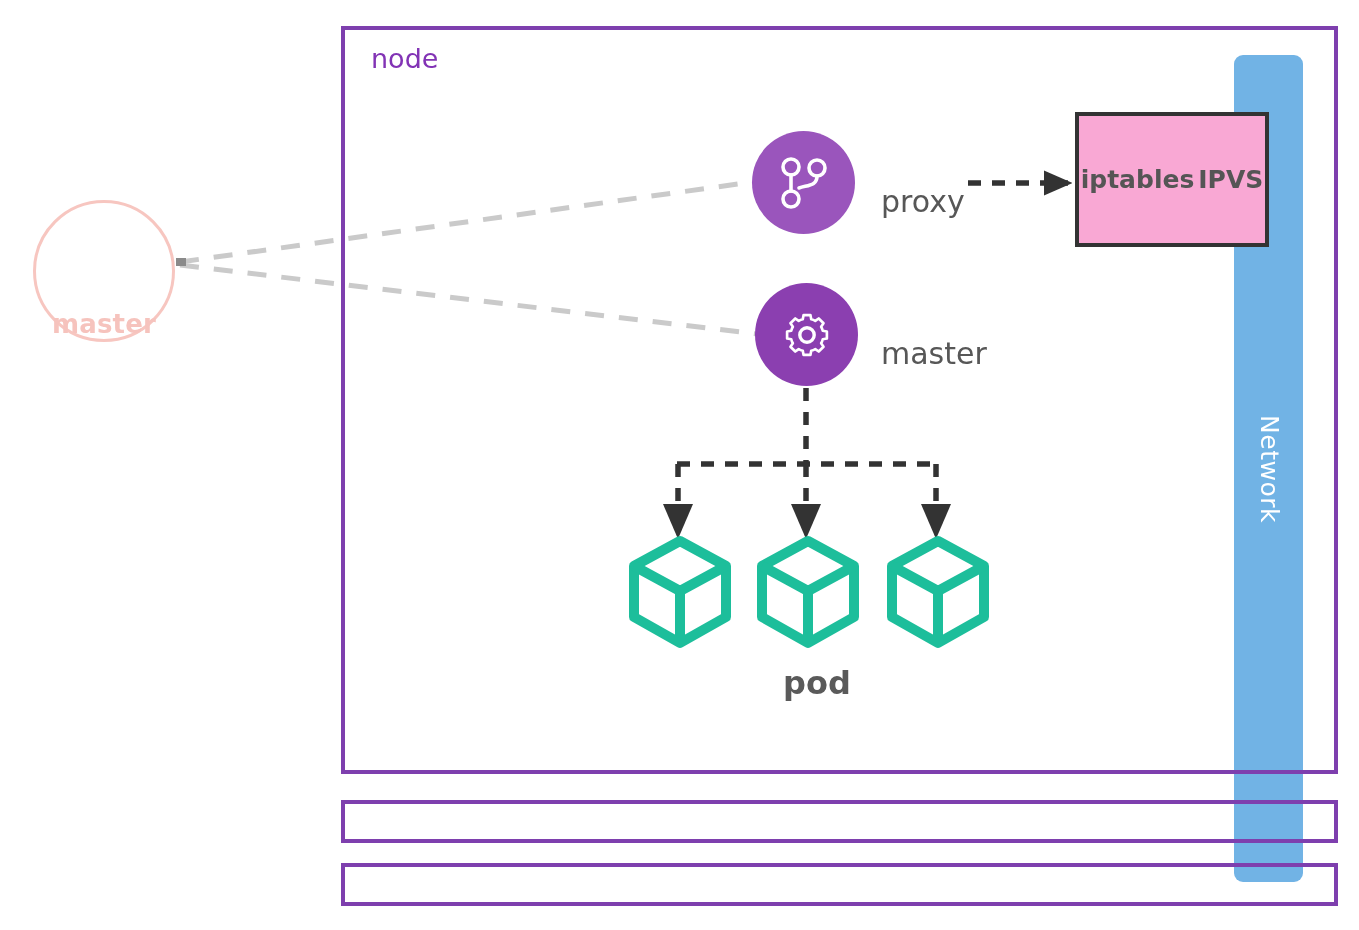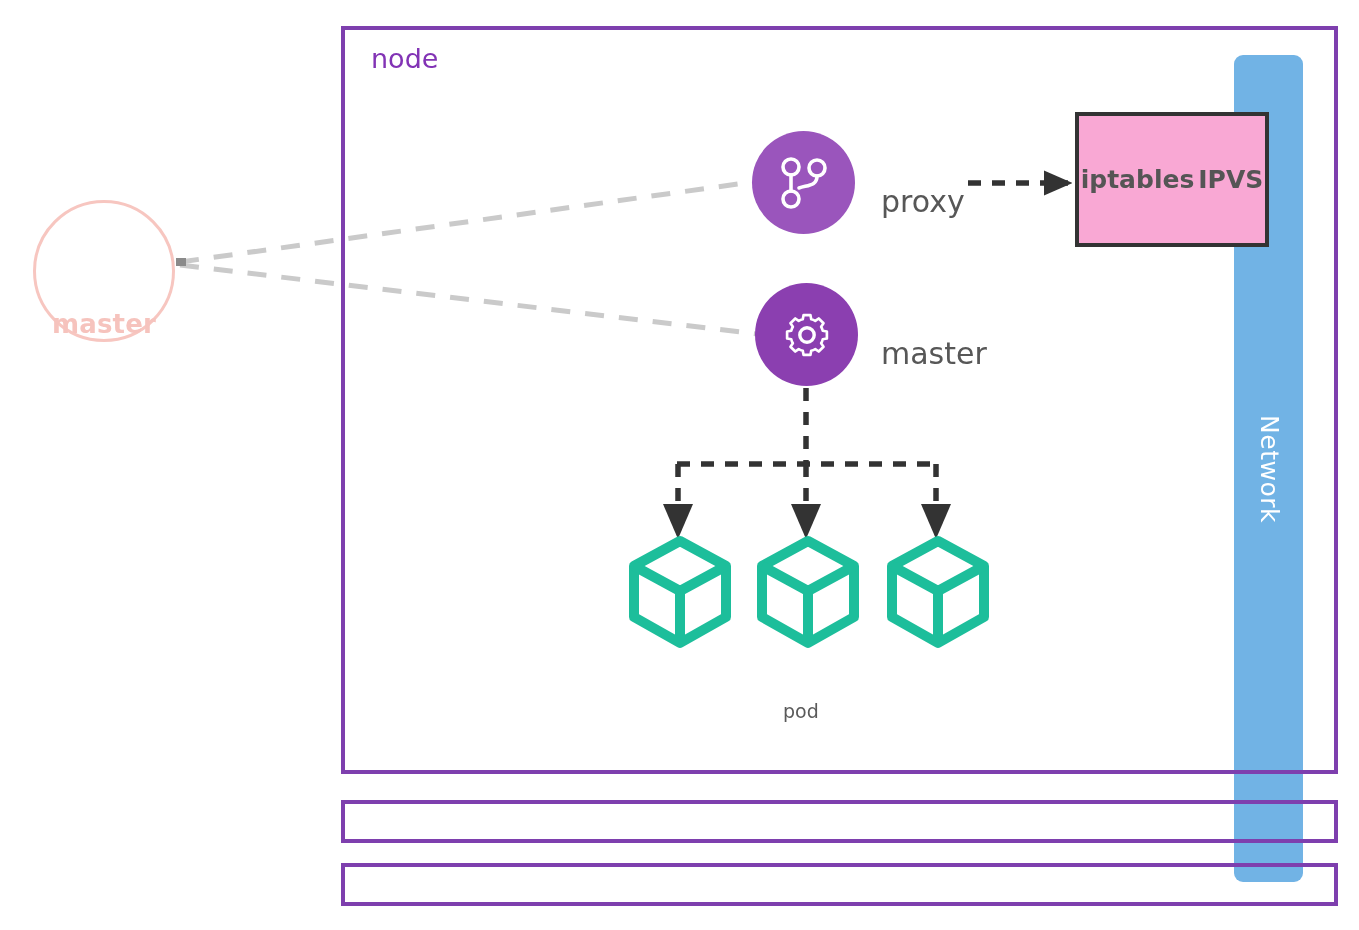--- a/index.html
+++ b/index.html
@@ -149,24 +149,24 @@
     color: #555555;
     font-size: 25px;
     font-weight: 700;
     line-height: 1.25;
   }
 
   
   .pod-label {
     position: absolute;
     left: 783px;
-    top: 700px;
+    top: 664px;
     color: #5A5A5A;
-    font-size: 19px;
-    font-weight: 400;
+    font-size: 32px;
+    font-weight: 700;
   }
 
   
   .overlay {
     position: absolute;
     left: 0;
     top: 0;
     width: 1359px;
     height: 930px;
     pointer-events: none;

